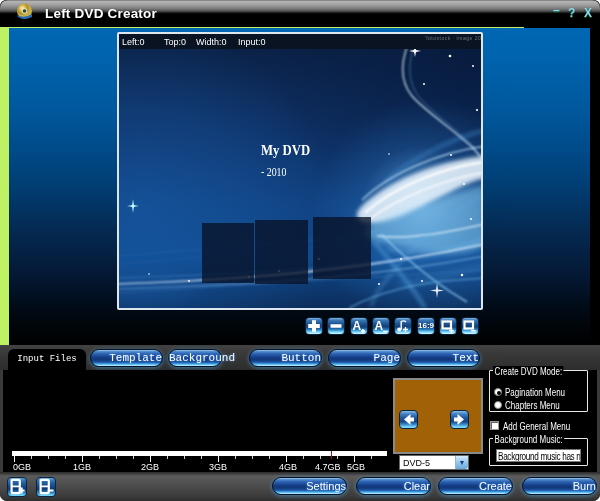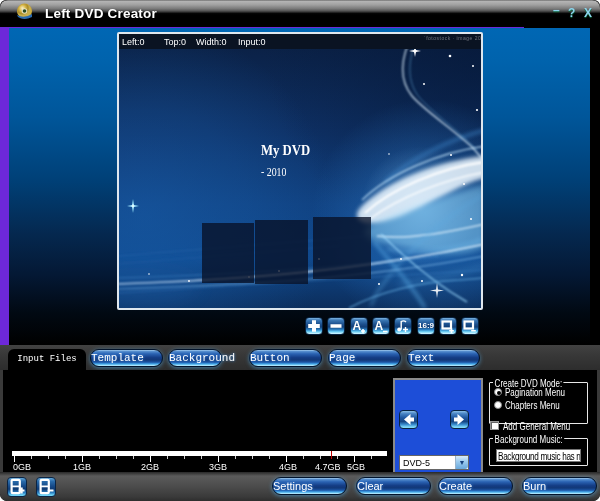--- a/index.html
+++ b/index.html
@@ -5,44 +5,44 @@
 * { margin:0; padding:0; box-sizing:border-box; }
 html,body { width:600px; height:501px; background:#fff; font-family:"Liberation Sans",sans-serif; overflow:hidden; }
 .win { position:absolute; left:0; top:0; width:600px; height:501px; background:#000; border-radius:6px 6px 7px 7px; overflow:hidden; }
 
 .titlebar { position:absolute; left:0; top:0; width:600px; height:27px;
   background:linear-gradient(180deg,#6a6a6a 0%,#b4b4b4 5%,#a0a0a0 18%,#7a7a7a 32%,#565656 40%,#303030 45%,#060606 49%,#000 55%,#000 100%);
   border-radius:8px 8px 0 0; }
 .title { position:absolute; left:45px; top:6px; font-size:13.5px; font-weight:bold; color:#fff; text-shadow:1px 1px 2px #000; letter-spacing:.2px; }
 .tbtn { position:absolute; top:6px; color:#8fd4ee; font-weight:bold; font-size:12px; text-shadow:0 1px 1px #063; }
 
-.mainarea { position:absolute; left:0; top:27px; width:524px; height:318px; background:#6d28d9;padding-left:28px; }
+.mainarea { position:absolute; left:0; top:27px; width:524px; height:318px; background:#bef264;padding-left:28px; }
 .bluebg { position:absolute; left:9px; top:1px; width:581px; height:317px;
   background:linear-gradient(180deg,#0067b4 0%,#0063ad 10%,#00569a 28%,#004077 48%,#05284f 65%,#041834 78%,#010912 90%,#000 100%); }
 
 .preview { position:absolute; left:117px; top:5px; width:366px; height:278px; border:2px solid #dfe7ee; border-radius:2px; background:#0a1a38; overflow:hidden; }
 .infobar { position:absolute; left:0; top:0; width:362px; height:15px; background:#0a1322; color:#fff; font-size:9px; z-index:5; }
 .infobar span { position:absolute; top:1px; }
 .hintbar { position:absolute; left:0; bottom:0; width:362px; height:16px; background:rgba(12,24,44,.55); color:#fff; font-size:9px; z-index:5; }
 .thumb { position:absolute; background:rgba(8,17,38,.78); z-index:3; }
 .mydvd { position:absolute; left:0; width:362px; text-align:center; color:#fff; font-family:"Liberation Serif",serif; z-index:4; }
 
 .tb { position:absolute; width:18px; height:18px; top:290px; border-radius:4px; border:1px solid #08223f; overflow:hidden;
   background:linear-gradient(180deg,#7db4e2 0%,#3a77b4 14%,#1c508e 38%,#123f78 56%,#2f86c8 74%,#6fd2f6 86%,#c2f0ff 96%);
   color:#fff; text-align:center; z-index:6; }
 
 .tabbar { position:absolute; left:0; top:345px; width:600px; height:25px; background:linear-gradient(180deg,#424242 0%,#383838 40%,#2d2d2d 100%);font-family:Liberation Mono, monospace; }
 .inputtab { position:absolute; left:8px; top:4px; width:78px; height:21px; background:#000; border-radius:6px 6px 0 0; color:#fff; font-size:9px; text-align:center; line-height:20px; }
-.bluebtn { position:absolute; height:18px; border-radius:9px; border:1px solid #02142c; color:#fff; font-size:11px; text-align:left; line-height:17px;
+.bluebtn { position:absolute; height:18px; border-radius:9px; border:1px solid #02142c; color:#fff; font-size:11px; text-align:right; line-height:17px;
   background:linear-gradient(180deg,#a8d0f0 0%,#5890d0 8%,#2a62b2 24%,#143c84 48%,#123878 62%,#1c54a4 76%,#3f9ee2 86%,#7fd4f8 94%,#d8f4ff 100%);
   box-shadow:0 1px 4px rgba(90,190,255,.55); text-shadow:0 0 3px rgba(70,160,255,.9); }
 .tabbtn { top:4px; width:73px; }
 
 .bottomsec { position:absolute; left:0; top:370px; width:600px; height:102px; background:#000; border-left:3px solid #3a3a3a; border-right:3px solid #3a3a3a; }
-.midpanel { position:absolute; left:393px; top:8px; width:90px; height:96px; border:2px solid #8a8a8a; background:#1d4ed8; }
+.midpanel { position:absolute; left:393px; top:8px; width:90px; height:76px; border:2px solid #8a8a8a; background:#a16207; }
 .arrowbtn { position:absolute; top:30px; width:19px; height:19px; border-radius:4px; border:1px solid #08223f;
   background:linear-gradient(180deg,#8cc0e8 0%,#4884c4 16%,#2058a0 40%,#154684 62%,#3b90d0 80%,#7fd8f8 94%);
   color:#fff; text-align:center; }
 .combo { position:absolute; left:4px; top:75px; width:70px; height:15px; background:#fff; border:1px solid #666; font-size:9px; color:#000; }
 .combobtn { position:absolute; right:0; top:0; width:13px; height:13px; background:linear-gradient(180deg,#d8ecfa 0%,#9fcdf0 40%,#68a8dc 100%); border-left:1px solid #9ab4cc; border-radius:0 0 3px 0; color:#15407c; font-size:7px; text-align:center; line-height:13px; }
 
 .gbox { position:absolute; border:1px solid #e8e8e8; border-radius:1px; }
 .gbox .legend { position:absolute; top:-5px; left:3px; background:#000; padding:0 2px; color:#fff; font-size:10px; white-space:nowrap; transform:scaleX(.8); transform-origin:left top; }
 .rp-text { color:#fff; font-size:10px; position:absolute; white-space:nowrap; transform:scaleX(.8); transform-origin:left top; }
 .radio { position:absolute; width:8px; height:8px; border-radius:50%; background:#fff; border:1px solid #888; }
@@ -260,21 +260,21 @@
           <svg width="17" height="17" viewBox="0 0 17 17" style="position:absolute;left:0;top:0">
             <path d="M6.5,3 L13,8.5 L6.5,14 L6.5,10.5 L3,10.5 L3,6.5 L6.5,6.5 Z" fill="#fff"></path>
           </svg>
         </div>
       <div class="combo">
           <span style="position:absolute;left:3px;top:2px">DVD-5</span>
           <div class="combobtn">▼</div>
         </div>
     </div>
 
-    <div class="gbox" style="left:486px;top:12px;width:99px;height:42px">
+    <div class="gbox" style="left:486px;top:0;width:99px;height:42px">
         <div class="legend">Create DVD Mode:</div>
       </div>
     <div class="radio sel" style="left:491px;top:18px"></div>
     <div class="rp-text" style="left:502px;top:17px">Pagination Menu</div>
     <div class="radio" style="left:491px;top:31px"></div>
     <div class="rp-text" style="left:502px;top:30px">Chapters Menu</div>
     <div class="checkbox" style="left:487px;top:51px"></div>
     <div class="rp-text" style="left:500px;top:51px">Add General Menu</div>
     <div class="gbox" style="left:486px;top:68px;width:99px;height:28px">
         <div class="legend">Background Music:</div>

